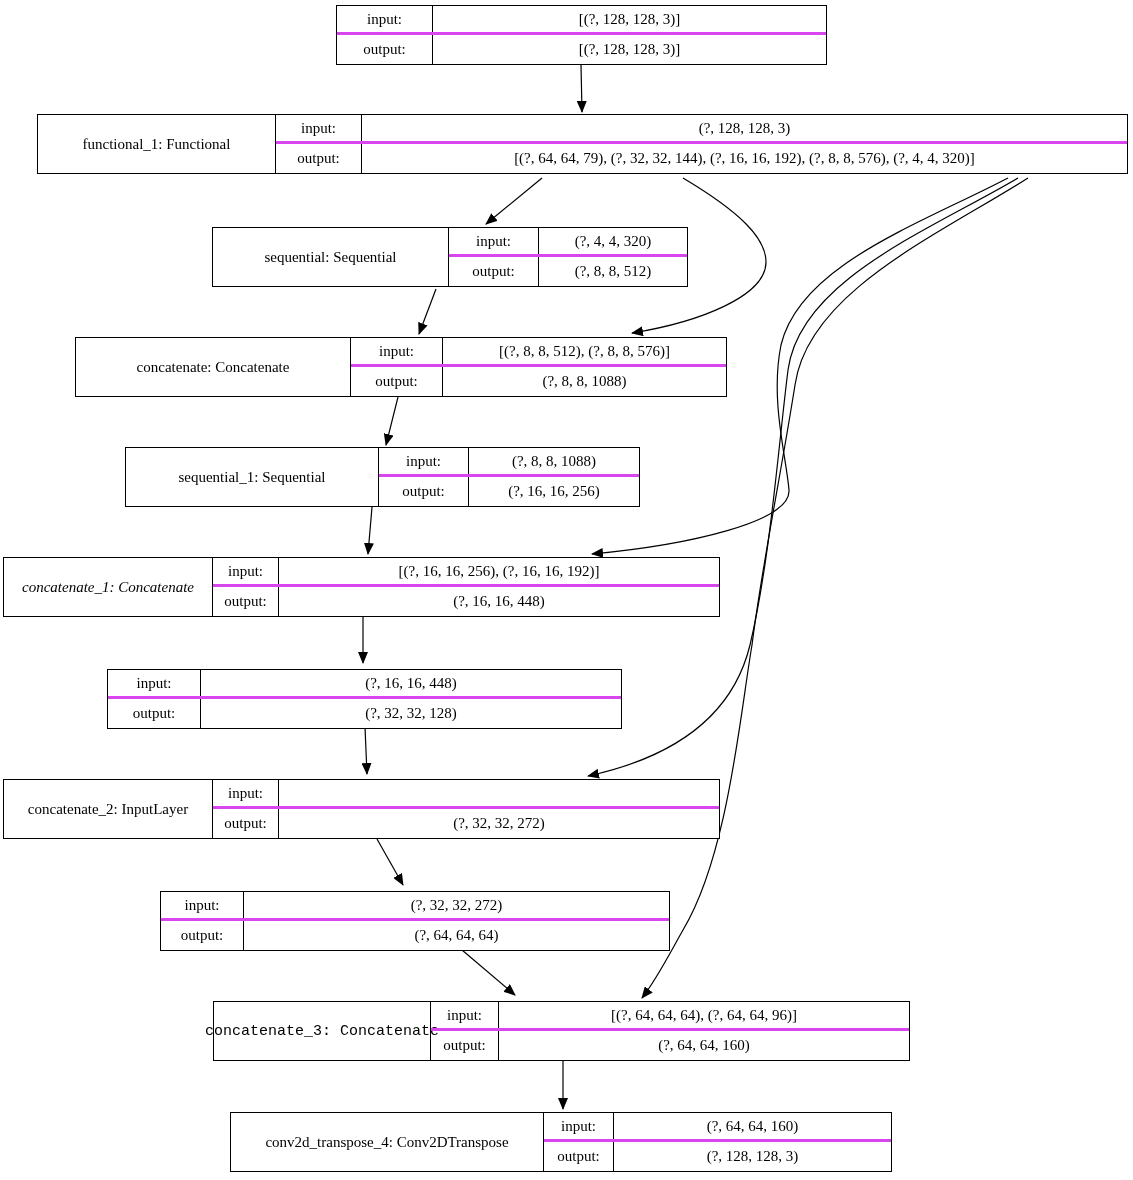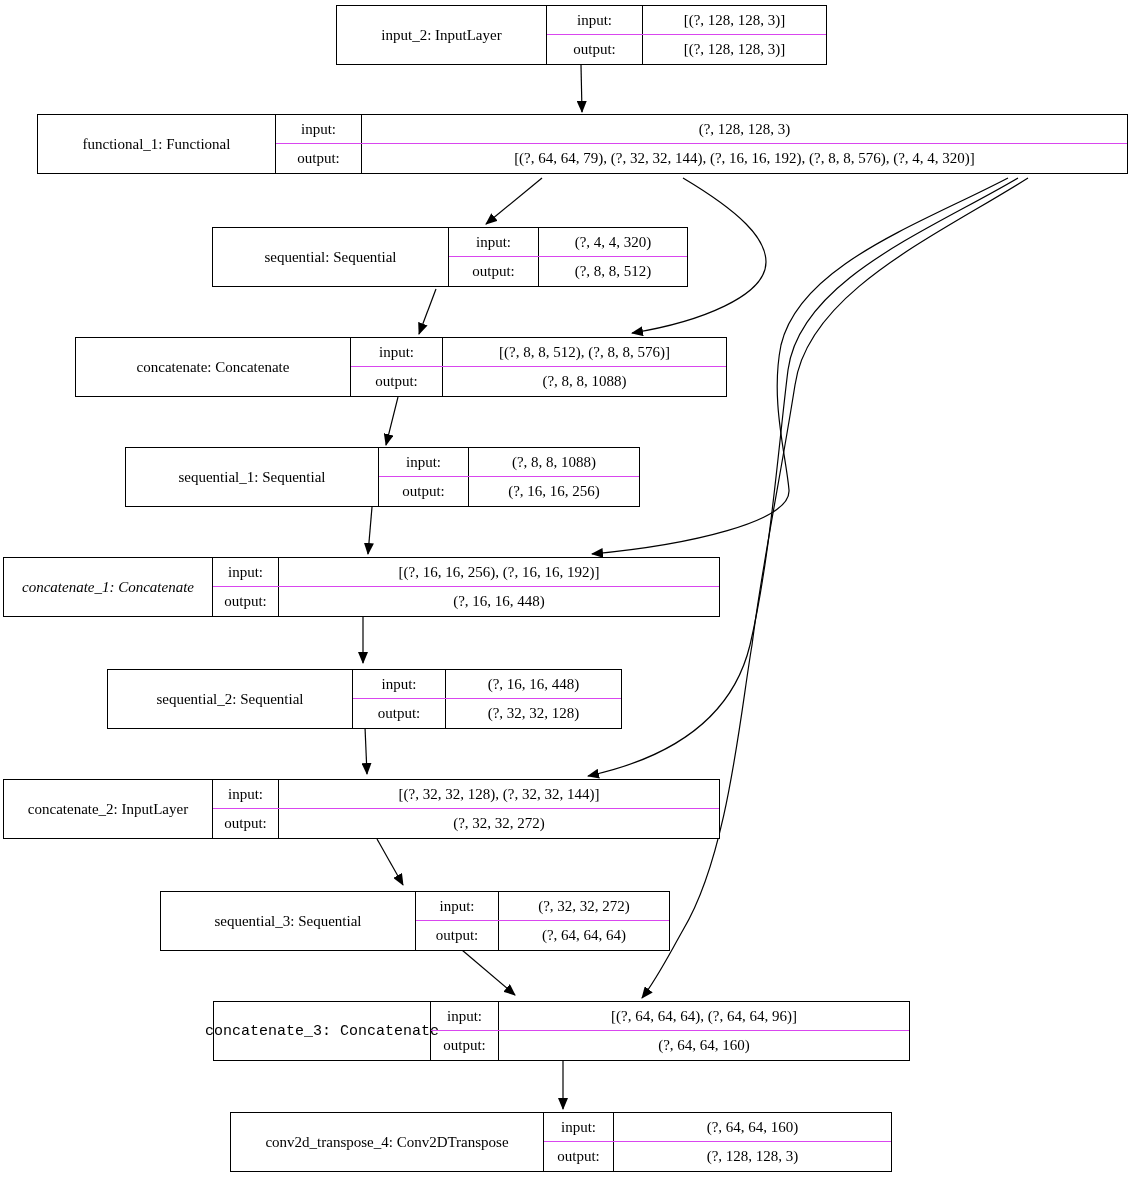--- a/index.html
+++ b/index.html
@@ -55,21 +55,21 @@
     min-width: 0;
   }
   .io-row {
     box-sizing: border-box;
     display: flex;
     flex-direction: row;
     flex: 1 1 50%;
     min-height: 0;
   }
   .io-row.first {
-    border-bottom: 1px solid #d946ef;
+    border-bottom: 3px solid #d946ef;
   }
   .io-label {
     box-sizing: border-box;
     display: flex;
     align-items: center;
     justify-content: center;
     border-right: 1px solid #000000;
     white-space: nowrap;
     flex: 0 0 auto;
   }
@@ -104,21 +104,20 @@
         <path class="edge" d="M372,507 L368,554" marker-end="url(#ah)"></path>
         <path class="edge" d="M363,617 L363,663" marker-end="url(#ah)"></path>
         <path class="edge" d="M365,727 L367,774" marker-end="url(#ah)"></path>
         <path class="edge" d="M377,839 L403,885" marker-end="url(#ah)"></path>
         <path class="edge" d="M462,950 L515,995" marker-end="url(#ah)"></path>
         <path class="edge" d="M563,1061 L563,1109" marker-end="url(#ah)"></path>
       </g>
   </svg>
   <div id="node-layer">
       <div class="node" style="left: 336px; top: 5px; width: 491px;">
-        <div class="name-cell" style="width: 210px;">input_2: InputLayer</div>
         <div class="io-table">
           <div class="io-row first">
             <div class="io-label" style="width: 96px;">input:</div>
             <div class="io-value">[(?, 128, 128, 3)]</div>
           </div>
           <div class="io-row">
             <div class="io-label" style="width: 96px;">output:</div>
             <div class="io-value">[(?, 128, 128, 3)]</div>
           </div>
         </div>
@@ -182,47 +181,44 @@
             <div class="io-label" style="width: 66px;">input:</div>
             <div class="io-value">[(?, 16, 16, 256), (?, 16, 16, 192)]</div>
           </div>
           <div class="io-row">
             <div class="io-label" style="width: 66px;">output:</div>
             <div class="io-value">(?, 16, 16, 448)</div>
           </div>
         </div>
       </div>
       <div class="node" style="left: 107px; top: 669px; width: 515px;">
-        <div class="name-cell" style="width: 245px;">sequential_2: Sequential</div>
         <div class="io-table">
           <div class="io-row first">
             <div class="io-label" style="width: 93px;">input:</div>
             <div class="io-value">(?, 16, 16, 448)</div>
           </div>
           <div class="io-row">
             <div class="io-label" style="width: 93px;">output:</div>
             <div class="io-value">(?, 32, 32, 128)</div>
           </div>
         </div>
       </div>
       <div class="node" style="left: 3px; top: 779px; width: 717px;">
         <div class="name-cell" style="width: 209px;">concatenate_2: InputLayer</div>
         <div class="io-table">
           <div class="io-row first">
             <div class="io-label" style="width: 66px;">input:</div>
-            <div class="io-value">[(?, 32, 32, 128), (?, 32, 32, 144)]</div>
           </div>
           <div class="io-row">
             <div class="io-label" style="width: 66px;">output:</div>
             <div class="io-value">(?, 32, 32, 272)</div>
           </div>
         </div>
       </div>
       <div class="node" style="left: 160px; top: 891px; width: 510px;">
-        <div class="name-cell" style="width: 255px;">sequential_3: Sequential</div>
         <div class="io-table">
           <div class="io-row first">
             <div class="io-label" style="width: 83px;">input:</div>
             <div class="io-value">(?, 32, 32, 272)</div>
           </div>
           <div class="io-row">
             <div class="io-label" style="width: 83px;">output:</div>
             <div class="io-value">(?, 64, 64, 64)</div>
           </div>
         </div>

